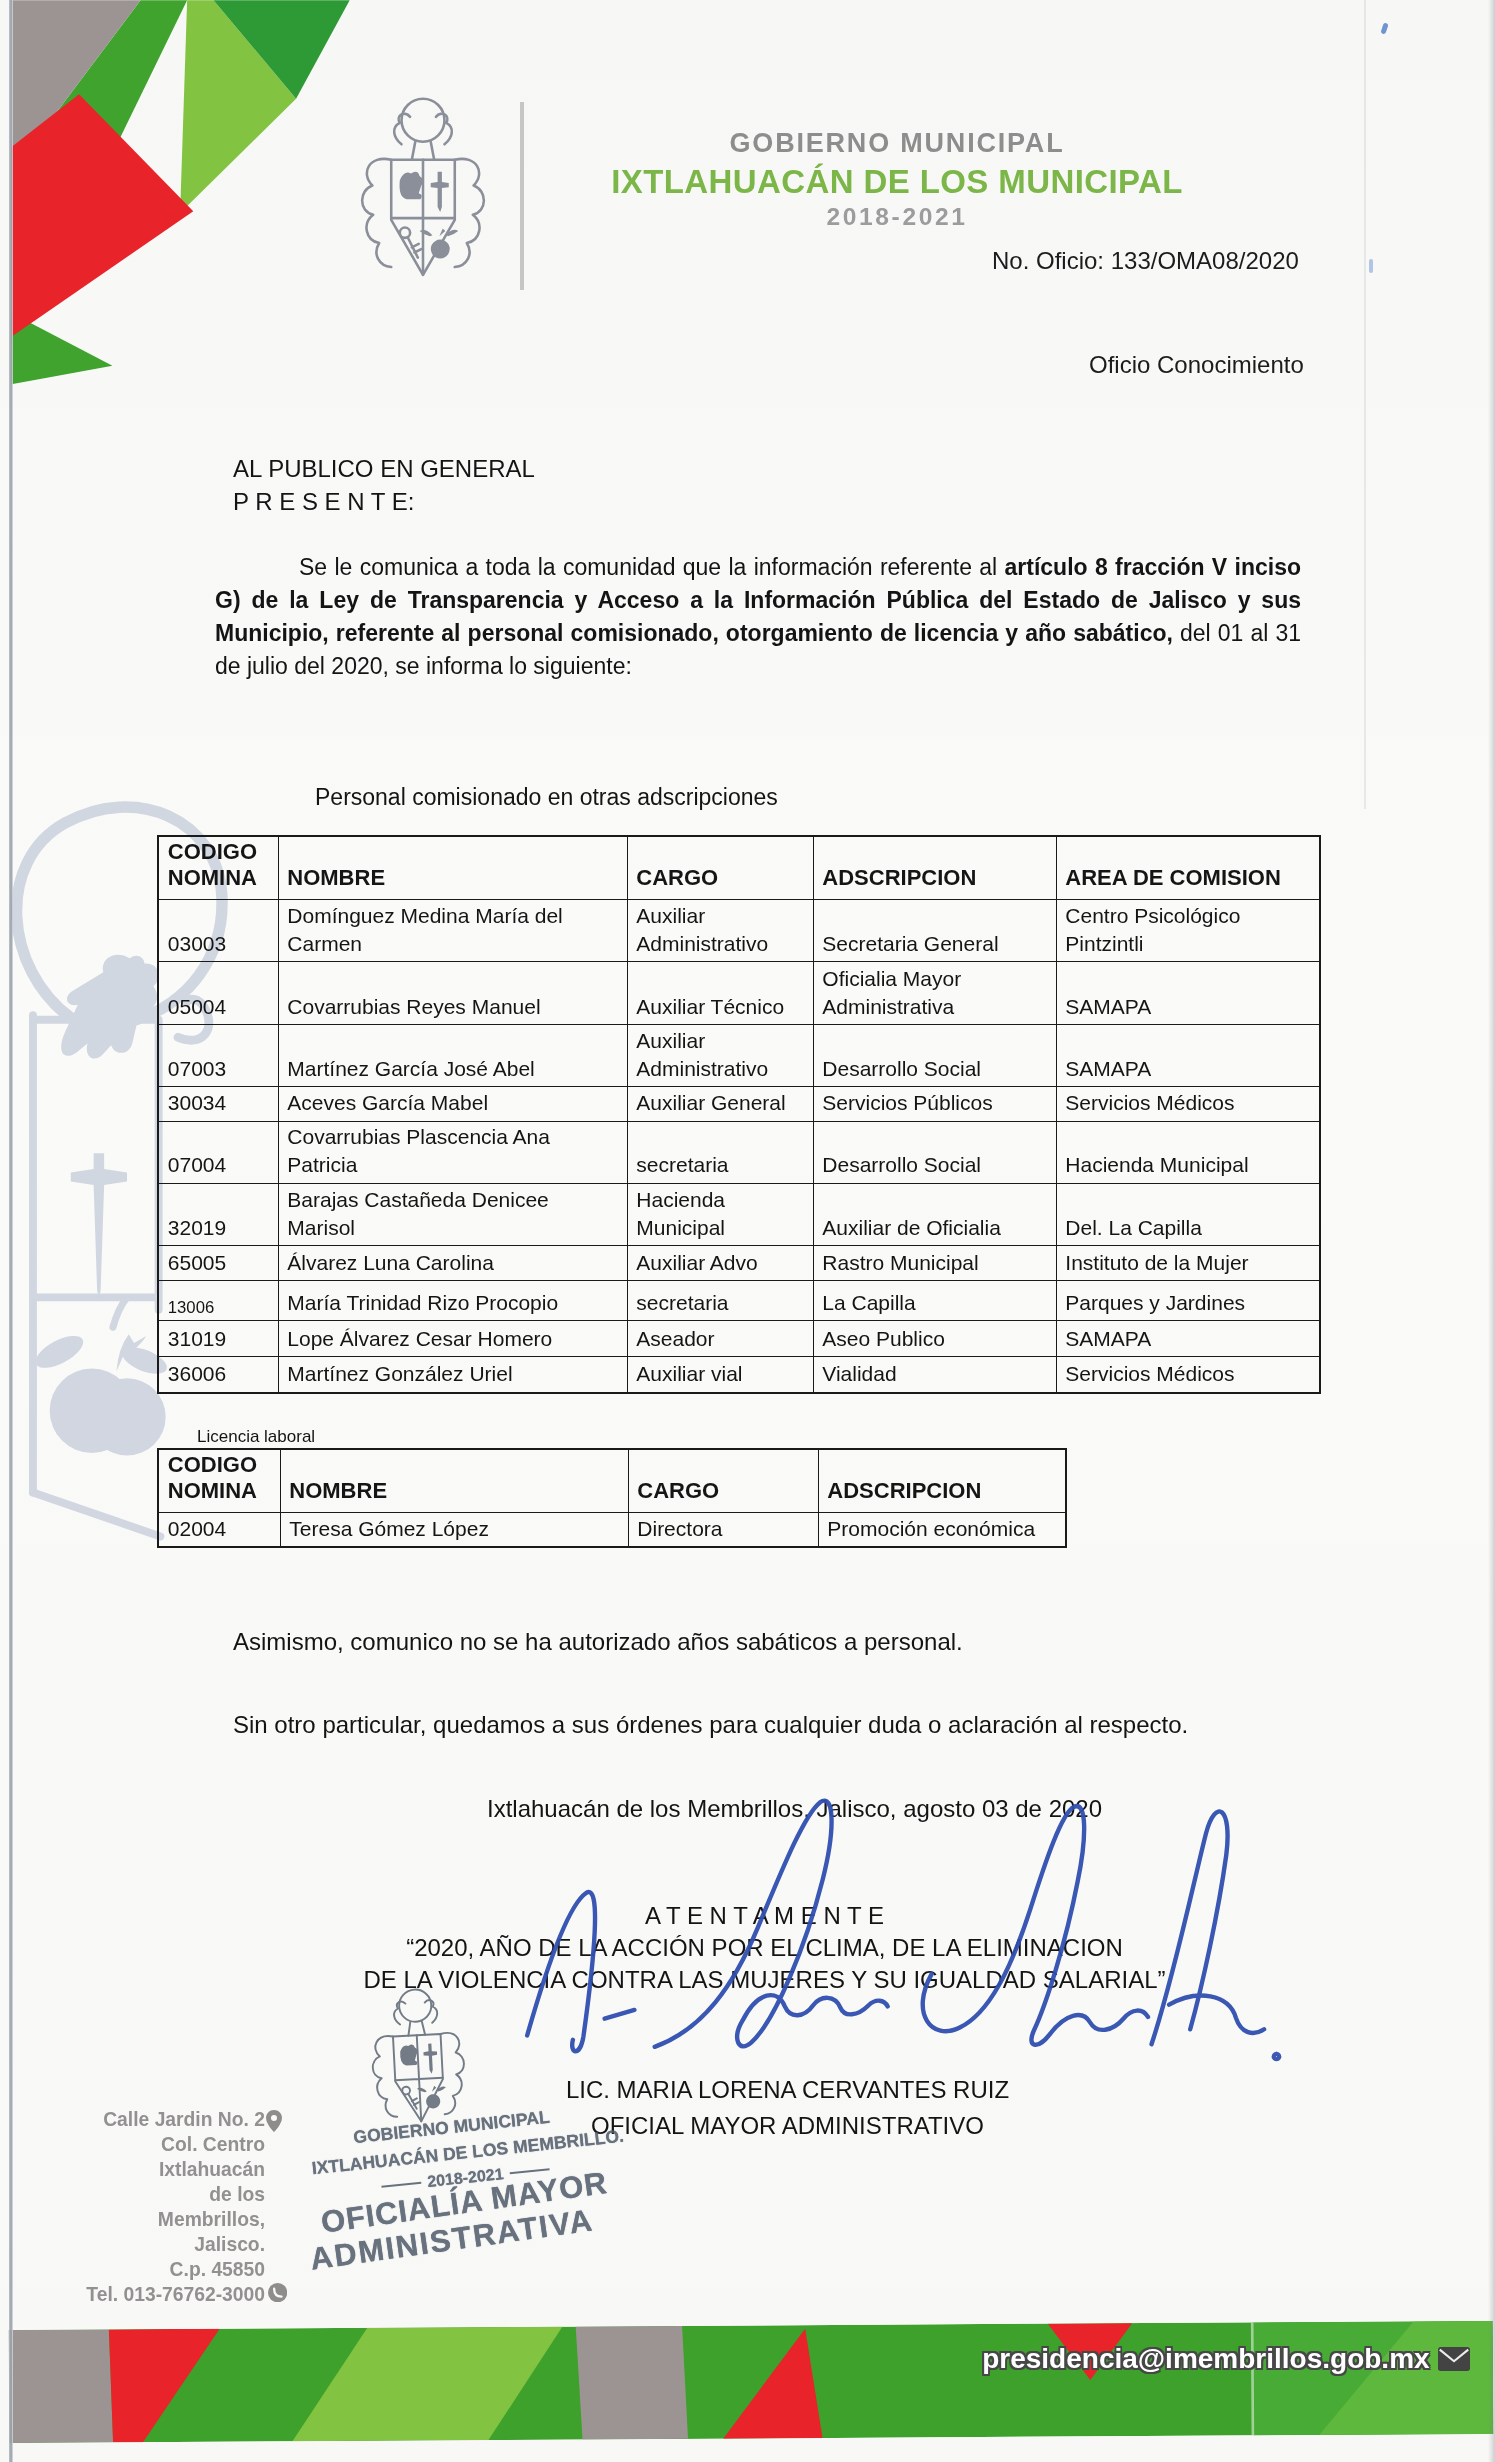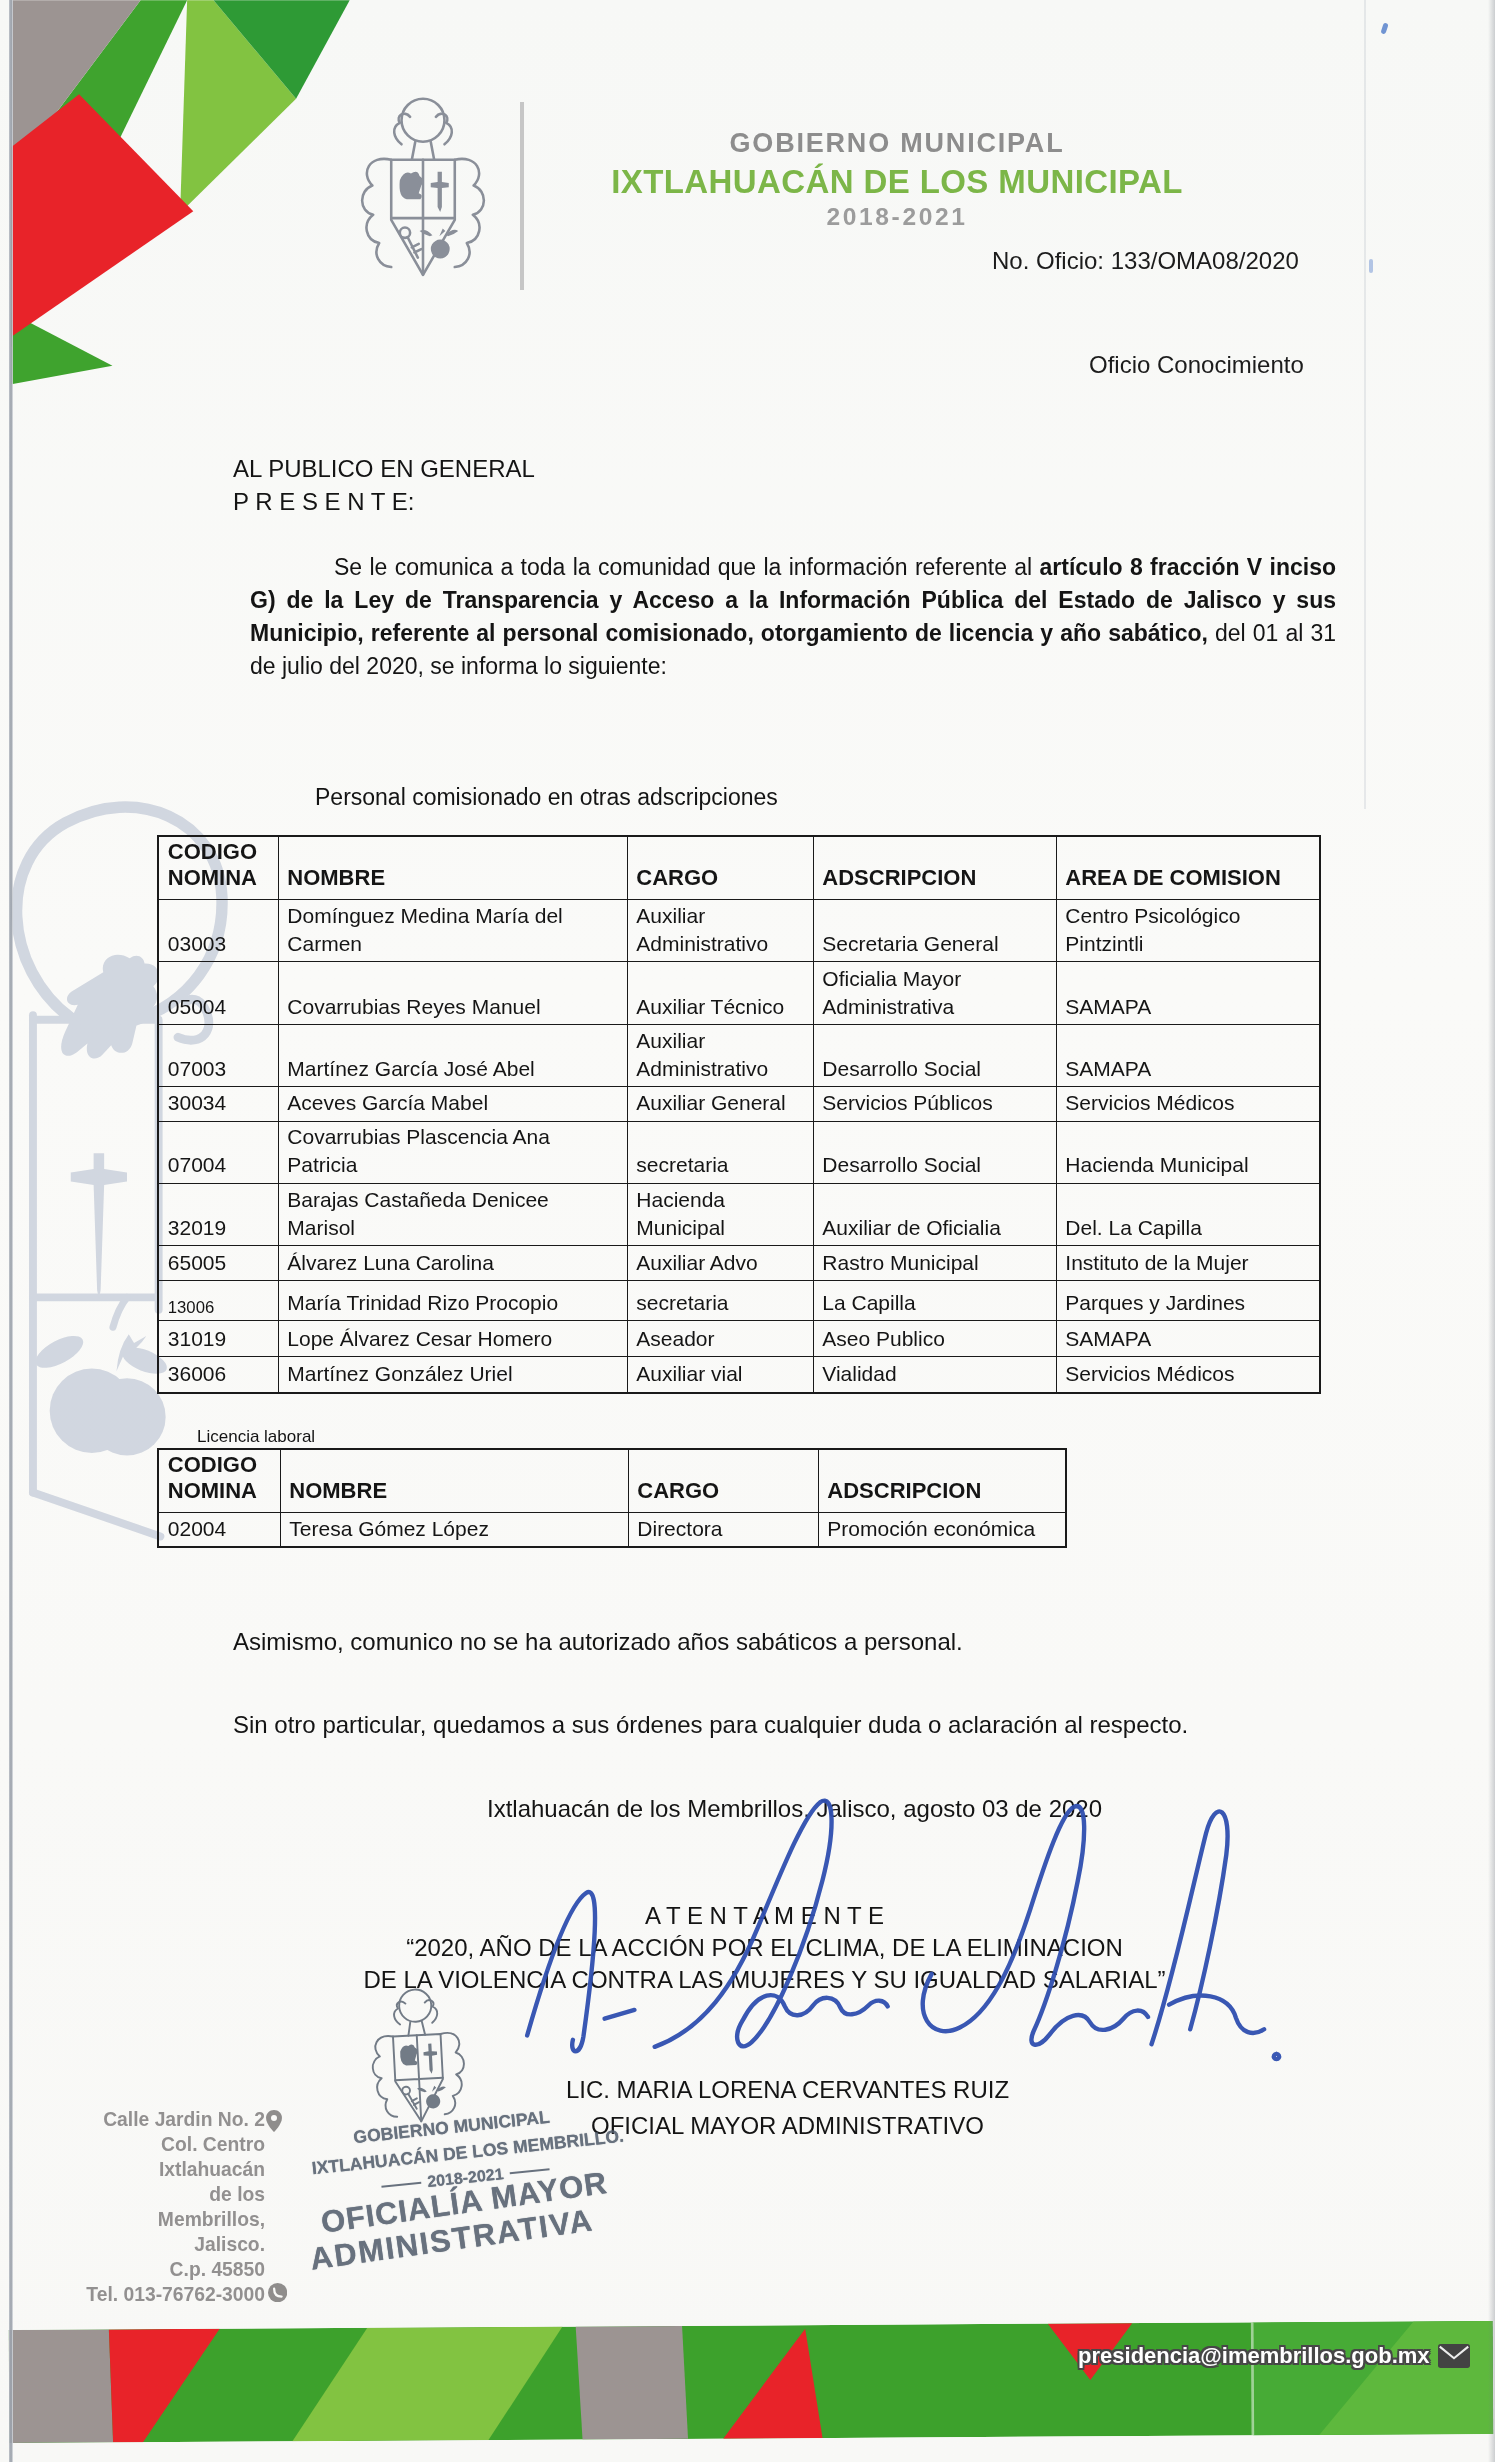--- a/index.html
+++ b/index.html
@@ -16,21 +16,21 @@
   .lh-line1{left:589px;top:128px;width:616px;text-align:center;font-size:27px;font-weight:bold;
     color:var(--header-gray,#8d8d8d);letter-spacing:1.8px;}
   .lh-line2{left:519px;top:163px;width:756px;text-align:center;font-size:33px;font-weight:bold;
     color:var(--brand-green,#7cb648);letter-spacing:0.4px;}
   .lh-period{left:721px;top:203px;width:352px;text-align:center;font-size:24.6px;font-weight:bold;
     color:#9c9c9c;letter-spacing:2.6px;}
   .oficio-no{left:992px;top:247px;font-size:24px;color:#1c1c1c;}
   .oficio-type{left:1089px;top:351px;font-size:24px;color:#1c1c1c;}
   
   .recipient{left:233px;top:452px;font-size:24px;line-height:33px;color:#141414;}
-  .intro{left:250px;top:551px;width:1086px;font-size:23px;line-height:33px;text-align:justify;
+  .intro{left:215px;top:551px;width:1086px;font-size:23px;line-height:33px;text-align:justify;
     text-indent:84px;color:#141414;}
   .t1-title{left:315px;top:784px;font-size:23px;color:#141414;}
   .t2-title{left:197px;top:1404px;font-size:17px;color:#141414;margin-top:23px;}
   .close-p1{left:233px;top:1628px;font-size:24px;color:#141414;}
   .close-p2{left:233px;top:1711px;font-size:24px;color:#141414;}
   .dateline{left:487px;top:1795px;font-size:24px;color:#141414;}
   
   .doc-table{position:absolute;border-collapse:collapse;table-layout:fixed;color:#151515;
     border:2.6px solid #1a1a1a;}
   .doc-table th,.doc-table td{border:1.8px solid #1a1a1a;vertical-align:bottom;text-align:left;
@@ -63,21 +63,21 @@
   .addr-phone{left:268px;top:2283px;}
   
   .strip{left:8.8px;top:2330px;width:1484px;height:113px;transform:rotate(-.35deg);
     transform-origin:left center;overflow:hidden;}
   .f-base{fill:var(--leaf-green,#3da12c);} .f-gray{fill:var(--band-gray,#9c9492);}
   .f-red{fill:var(--accent-red,#e82329);} .f-lime{fill:var(--lime-green,#82c341);}
   .f-med{fill:#3fa32e;} .f-dark{fill:#2e9a35;} .f-right{fill:#47ab36;} .f-rlime{fill:#5eb83d;}
   .f-seam{fill:rgba(255,255,255,.5);}
   .footer-line{position:absolute;right:24.6px;display:flex;align-items:center;gap:8.8px;
     justify-content:flex-end;width:668px;z-index:7;}
-  .footer-line .ftxt{font-size:22px;font-weight:bold;color:#fff;
+  .footer-line .ftxt{font-size:28px;font-weight:bold;color:#fff;
     text-shadow:-1.8px 0 0 #474747,1.8px 0 0 #474747,0 -1.8px 0 #474747,0 1.8px 0 #474747,
     -1.8px -1.8px 0 #474747,1.8px 1.8px 0 #474747,-1.8px 1.8px 0 #474747,1.8px -1.8px 0 #474747;}
   .fl-1{top:2343px;} .fl-2{top:2377px;}
   
   .edge-left{left:8.8px;top:0;width:4.4px;height:2462px;z-index:9;
     background:linear-gradient(to right,#b9bec6,#8f96a0 55%,#e0e3e7);opacity:.9;}
   .edge-right{left:1488px;top:0;width:7px;height:2462px;z-index:9;
     background:linear-gradient(to right,rgba(0,0,0,0),rgba(110,116,128,.32));}
   .fold-line{left:1364px;top:0;width:1.8px;height:809px;background:rgba(130,142,162,.16);}
   .speck1{left:1382px;top:23px;width:5.3px;height:11.4px;background:#4d7ac9;border-radius:2.6px;

